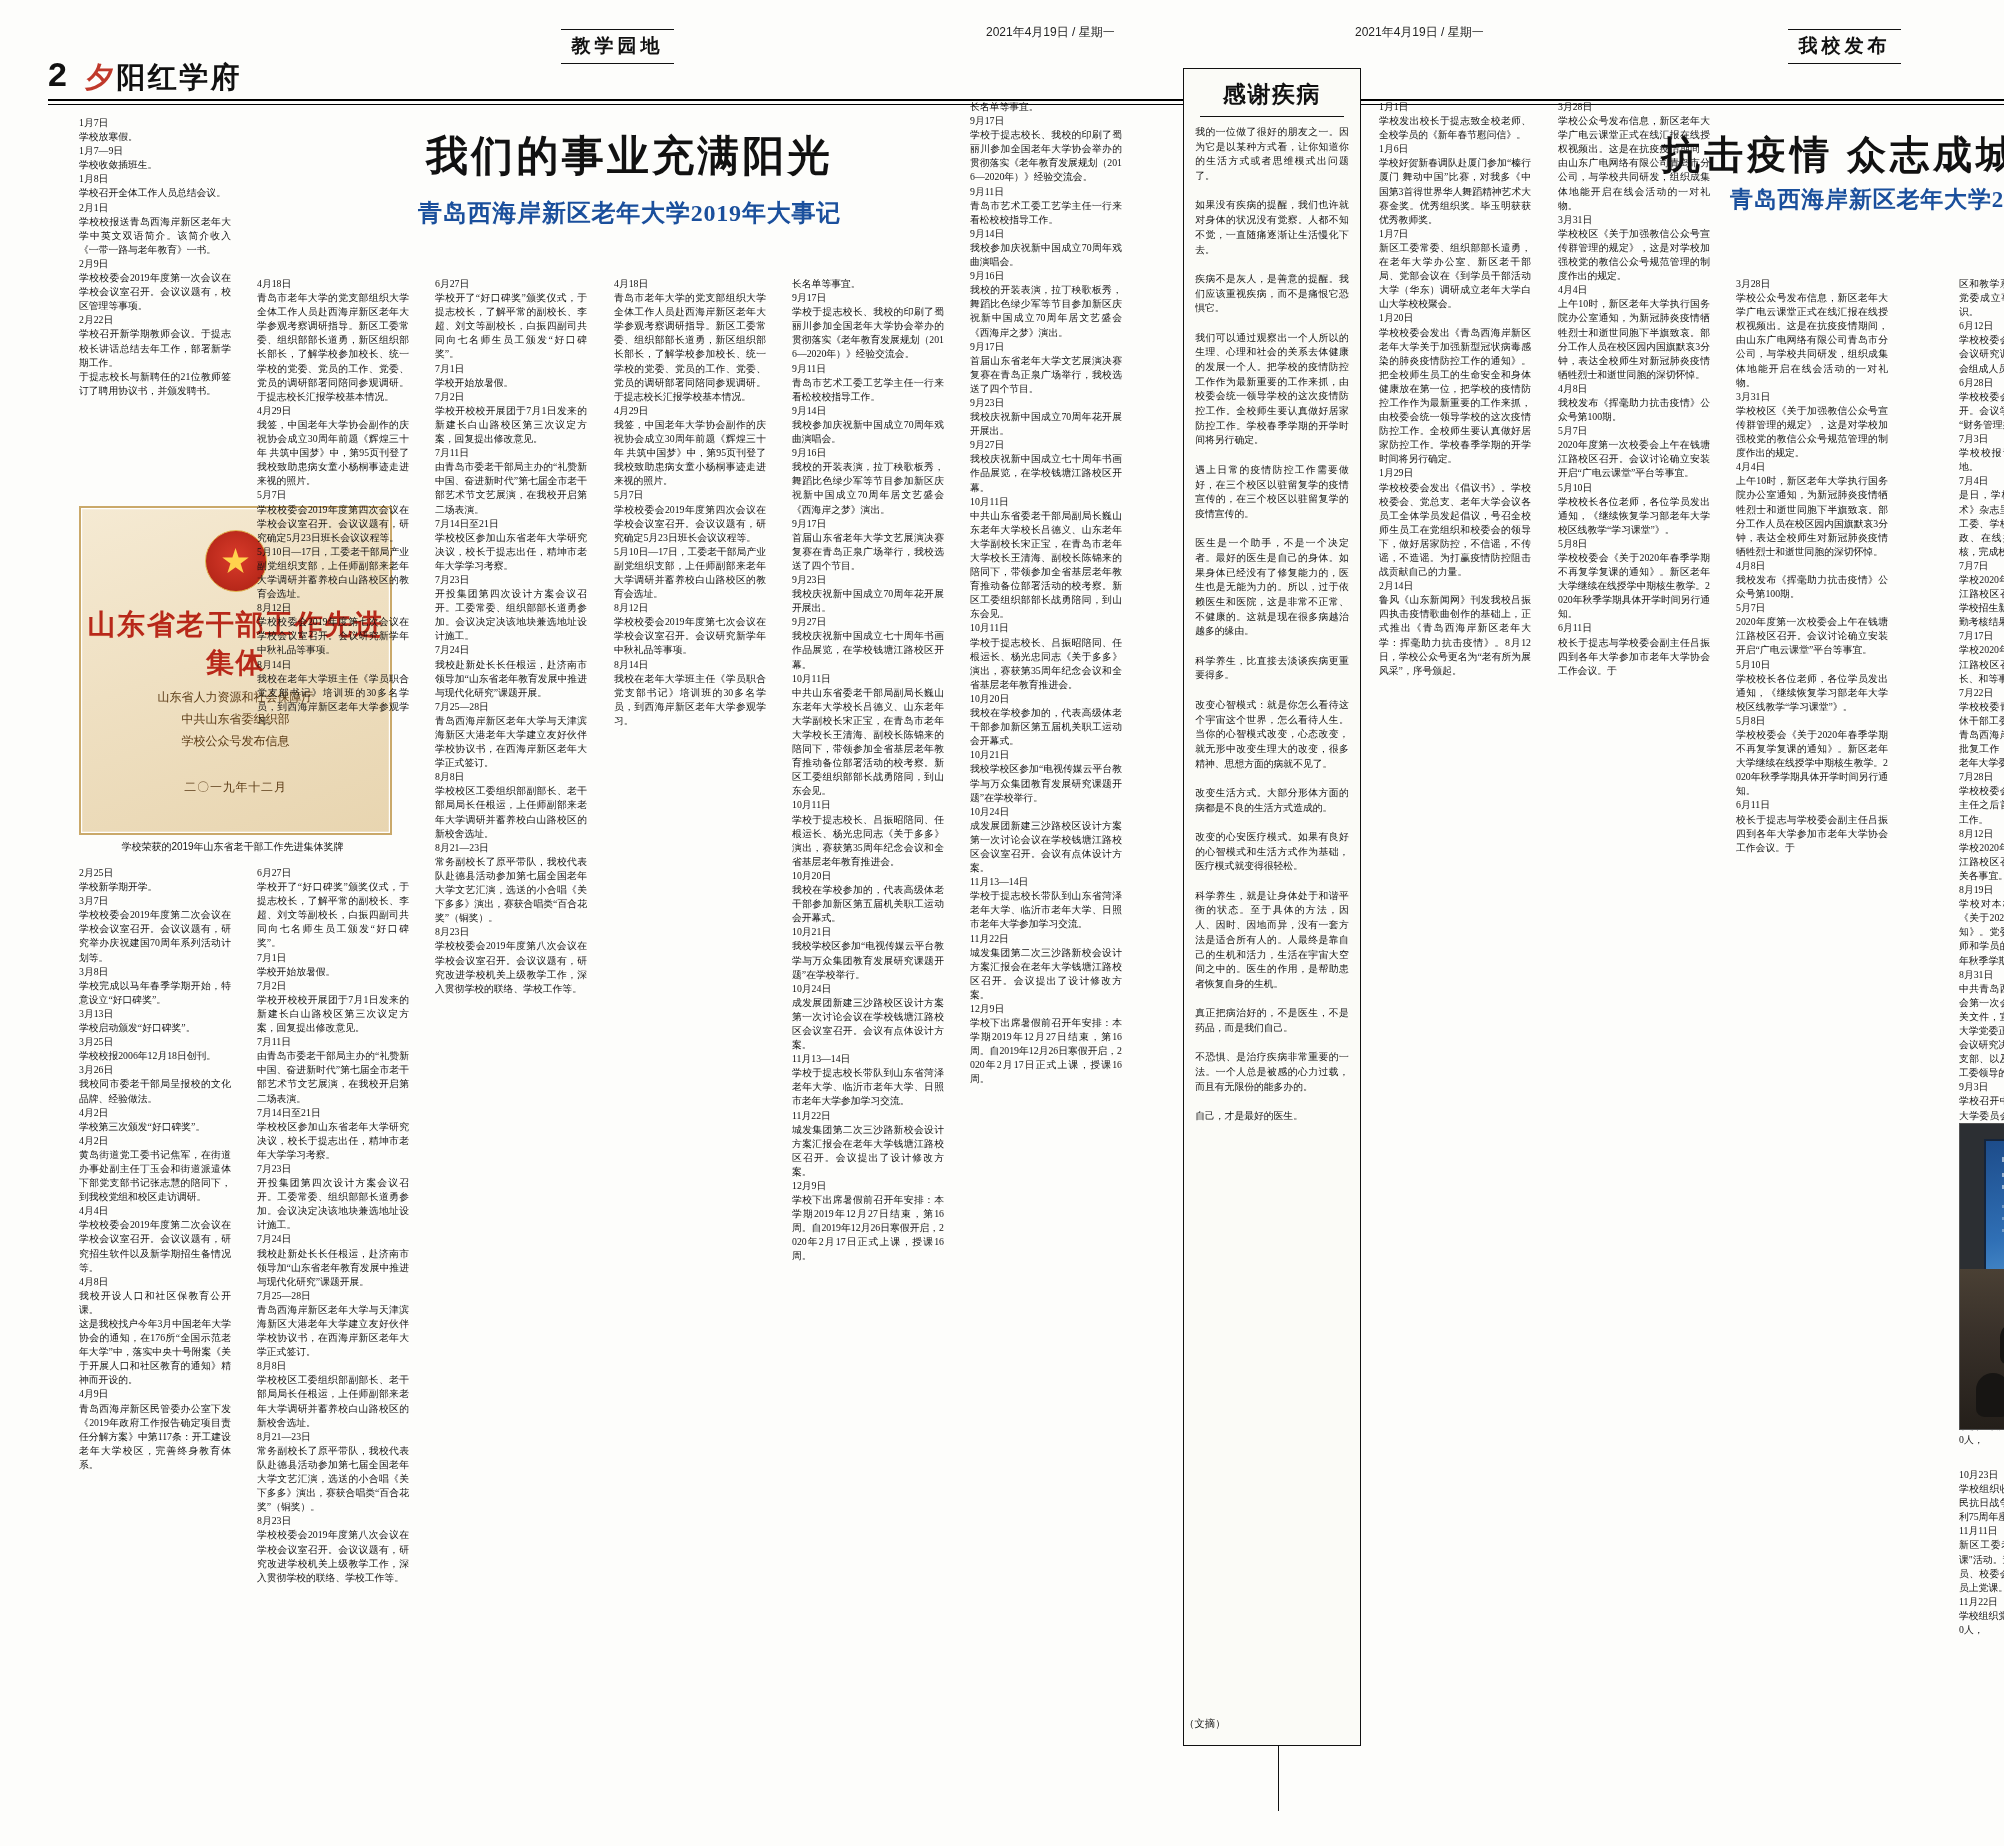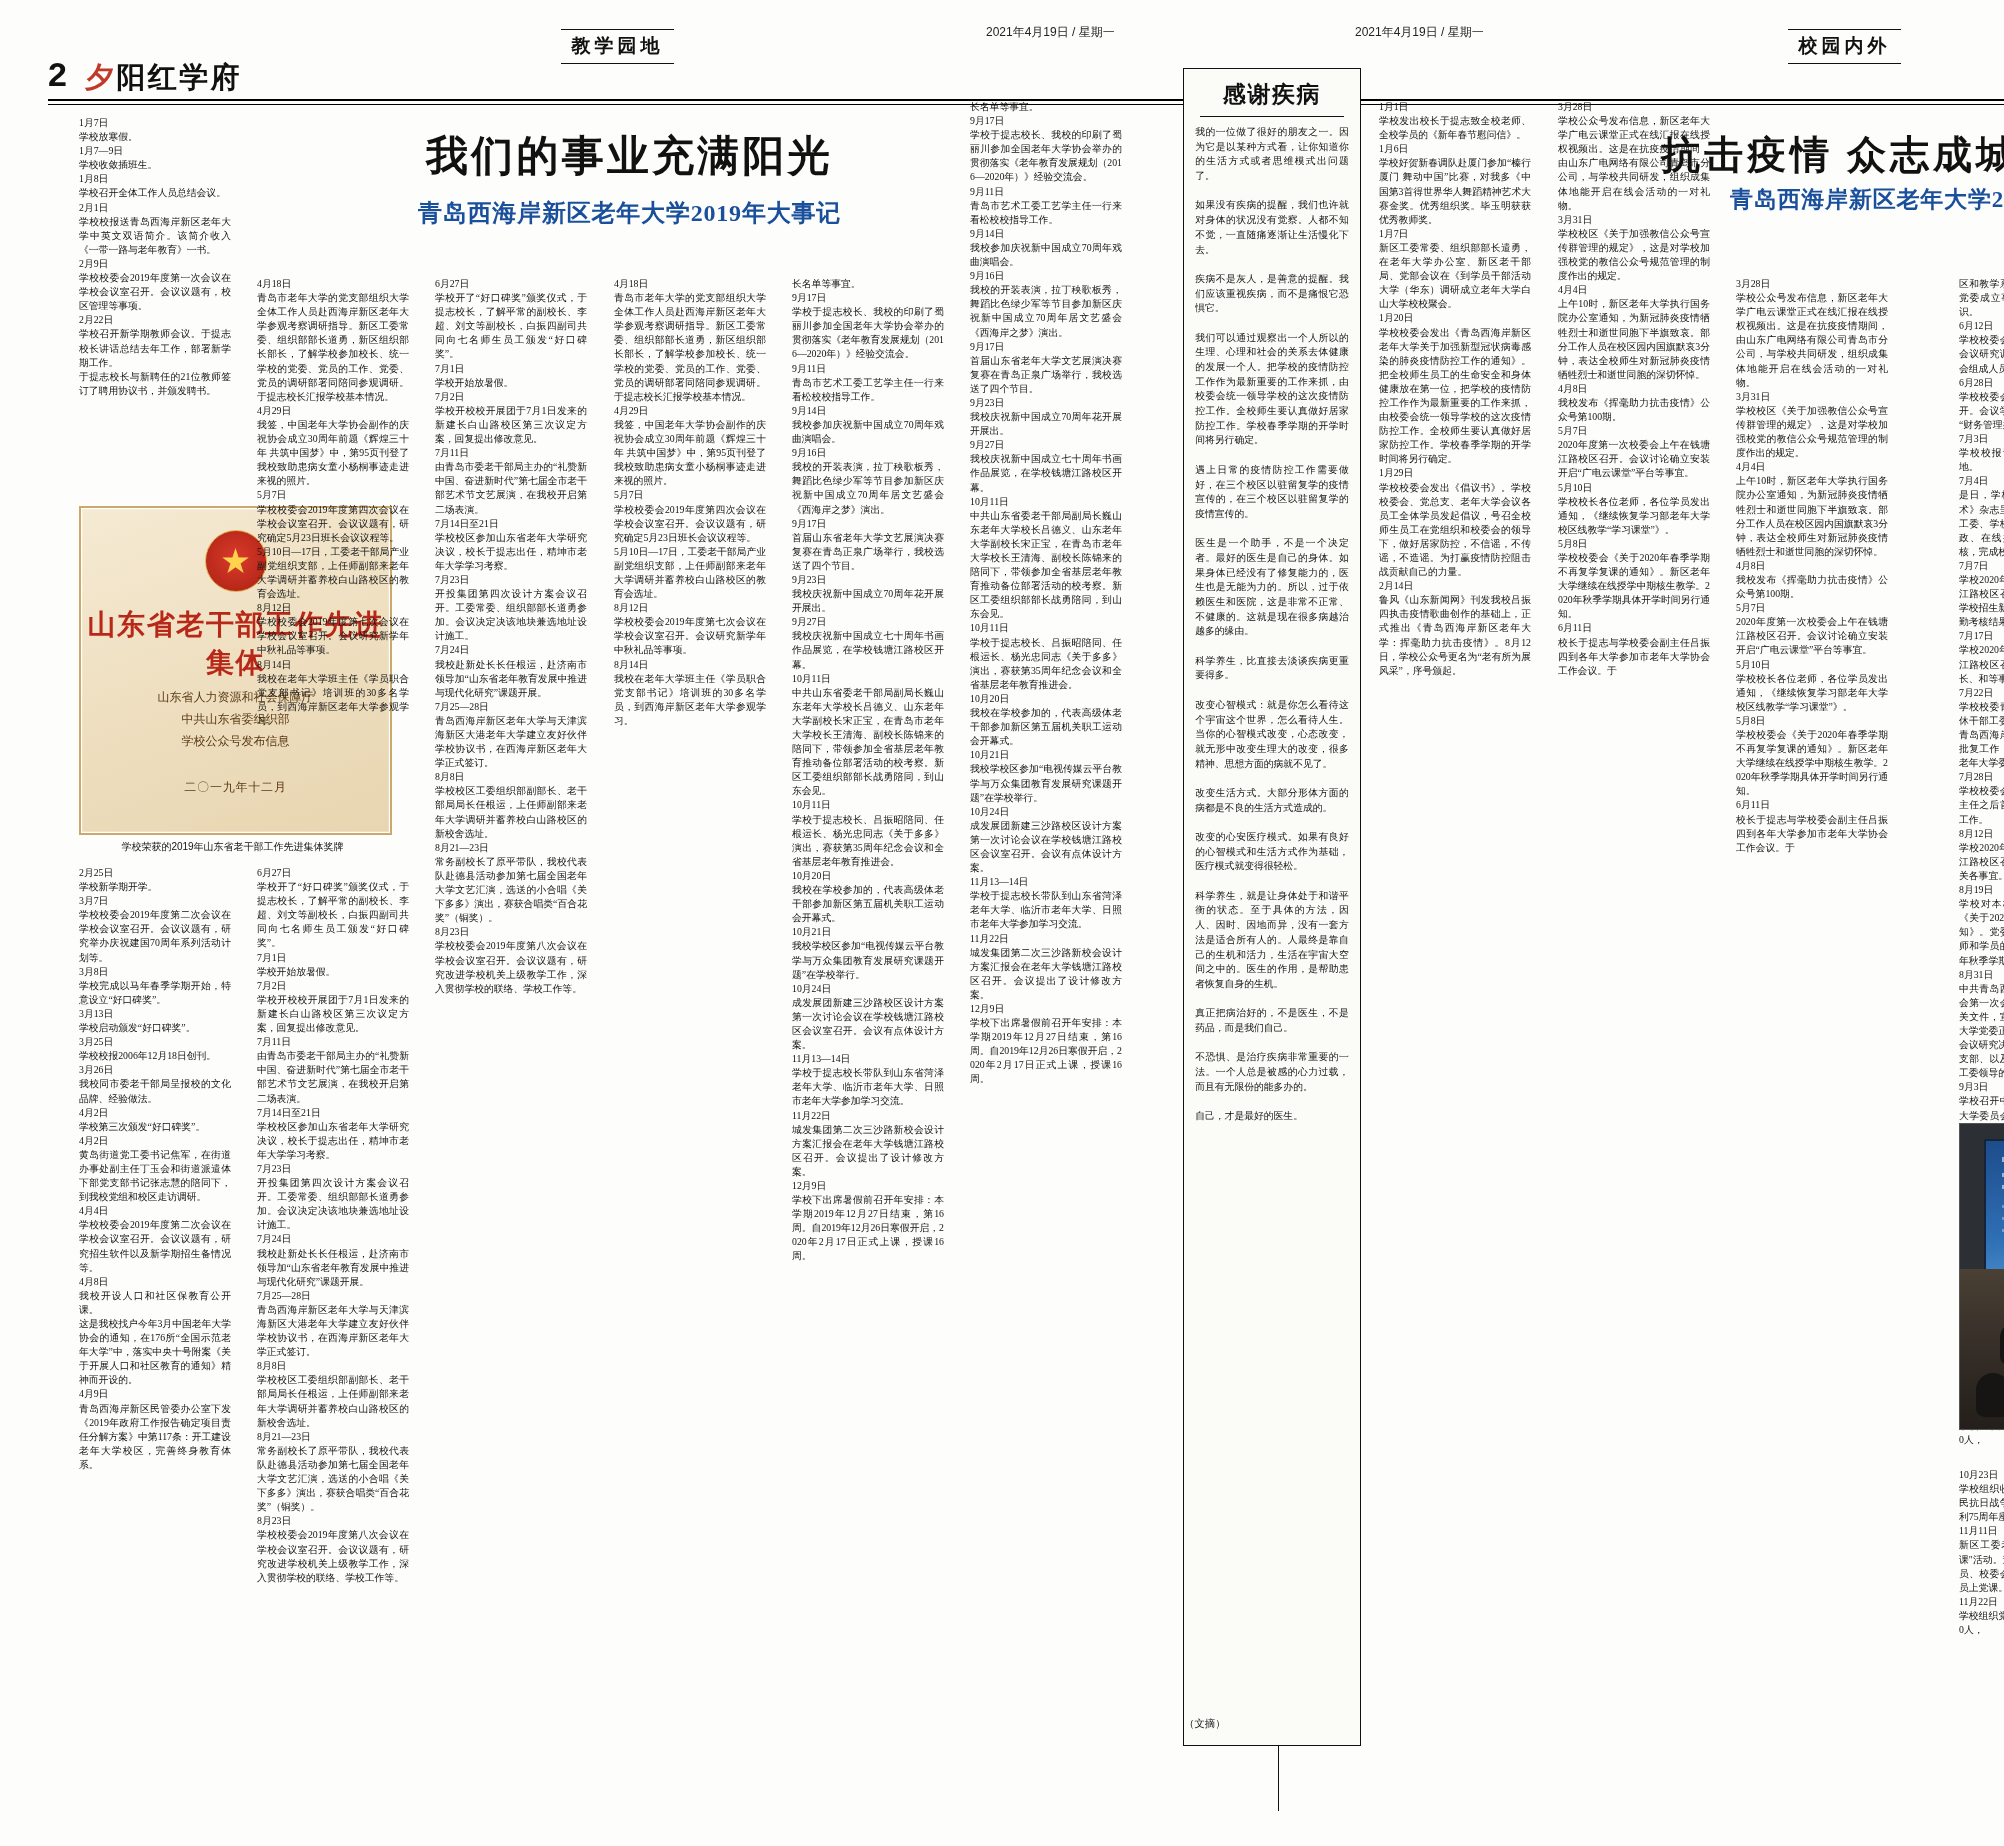--- a/index.html
+++ b/index.html
@@ -322,21 +322,21 @@
 <div class="page">
 
   <div class="masthead">
     <div class="pagenum left">2</div>
     <div class="logo left">
       <span class="accent">夕</span><span>阳红学府</span>
     </div>
 
   </div>
   <div class="section-label l">教学园地</div>
-  <div class="section-label r">校园内外</div>
+  <div class="section-label r">我校发布</div>
   <div class="dateline l">2021年4月19日 / 星期一</div>
   <div class="dateline r">2021年4月19日 / 星期一</div>
   <div class="mast-rule"></div>
   <div class="mast-rule2"></div>
 
   <div class="center-divider" style="left:1278px;"></div>
 
   <div class="headline-main h-l1">我们的事业充满阳光</div>
   <div class="headline-main h-l2">青岛西海岸新区老年大学2019年大事记</div>
 

